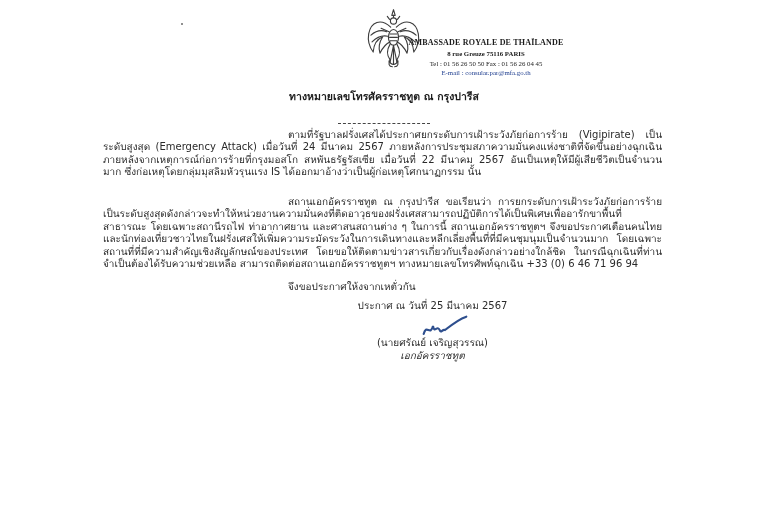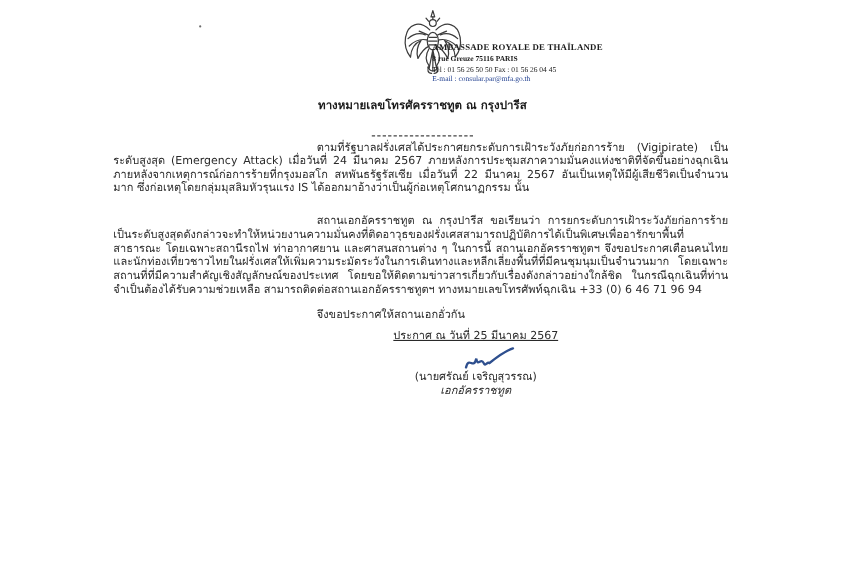--- a/index.html
+++ b/index.html
@@ -10,20 +10,21 @@
     font-family:"DejaVu Sans","Liberation Sans",sans-serif;
     color:#262626;
     overflow:hidden;
   }
   .speck{position:absolute;left:181px;top:23px;width:2px;height:2px;background:#6b6b6b;border-radius:50%;}
 
   
   .garuda{position:absolute;left:365px;top:8px;width:57px;height:70px;}
   .contact-block{
     position:absolute;left:393px;top:38px;width:186px;
+    text-align:center;
     font-family:"Liberation Serif","DejaVu Serif",serif;
     color:#1b1b1b;
   }
   .embassy-name{font-size:8px;font-weight:bold;letter-spacing:.2px;margin-bottom:3px;white-space:nowrap;}
   .embassy-address{font-size:6.8px;font-weight:bold;margin-bottom:2.5px;}
   .embassy-telfax{font-size:6.8px;margin-bottom:2.5px;white-space:nowrap;}
   .embassy-email{font-size:6.8px;color:#1f3e8f;}
 
   
   .title1,.title2{
@@ -42,21 +43,21 @@
   }
   .para1{top:129px;}
   .para2{top:196px;}
   .closing{top:281px;text-align:left;}
 
   
   .dateline,.signer-name,.signer-title{
     position:absolute;left:325px;width:215px;text-align:center;
     font-size:10px;color:#2a2a2a;line-height:12px;
   }
-  .dateline{top:300px;text-decoration:underline;}
+  .dateline{top:300px;}
   .signature{position:absolute;left:418px;top:314px;width:54px;height:24px;}
   .signer-name{top:337px;}
   .signer-title{top:350px;font-style:italic;}
 </style>
 </head>
 <body>
 
 <div class="page">
 
   <div class="speck"></div>
@@ -88,21 +89,21 @@
     <div class="embassy-address">8 rue Greuze 75116 PARIS</div>
     <div class="embassy-telfax">Tel : 01 56 26 50 50  Fax : 01 56 26 04 45</div>
     <div class="embassy-email">E-mail : consular.par@mfa.go.th</div>
   </div>
 
   <div class="title1">ทางหมายเลขโทรศัครราชทูต ณ กรุงปารีส</div>
   <div class="divider"></div>
 
   <div class="para para1">ตามที่รัฐบาลฝรั่งเศสได้ประกาศยกระดับการเฝ้าระวังภัยก่อการร้าย (Vigipirate) เป็นระดับสูงสุด (Emergency Attack) เมื่อวันที่ 24 มีนาคม 2567 ภายหลังการประชุมสภาความมั่นคงแห่งชาติที่จัดขึ้นอย่างฉุกเฉินภายหลังจากเหตุการณ์ก่อการร้ายที่กรุงมอสโก สหพันธรัฐรัสเซีย เมื่อวันที่ 22 มีนาคม 2567 อันเป็นเหตุให้มีผู้เสียชีวิตเป็นจำนวนมาก ซึ่งก่อเหตุโดยกลุ่มมุสลิมหัวรุนแรง IS ได้ออกมาอ้างว่าเป็นผู้ก่อเหตุโศกนาฏกรรม นั้น</div>
   <div class="para para2">สถานเอกอัครราชทูต ณ กรุงปารีส ขอเรียนว่า การยกระดับการเฝ้าระวังภัยก่อการร้ายเป็นระดับสูงสุดดังกล่าวจะทำให้หน่วยงานความมั่นคงที่ติดอาวุธของฝรั่งเศสสามารถปฏิบัติการได้เป็นพิเศษเพื่ออารักขาพื้นที่สาธารณะ โดยเฉพาะสถานีรถไฟ ท่าอากาศยาน และศาสนสถานต่าง ๆ ในการนี้ สถานเอกอัครราชทูตฯ จึงขอประกาศเตือนคนไทยและนักท่องเที่ยวชาวไทยในฝรั่งเศสให้เพิ่มความระมัดระวังในการเดินทางและหลีกเลี่ยงพื้นที่ที่มีคนชุมนุมเป็นจำนวนมาก โดยเฉพาะสถานที่ที่มีความสำคัญเชิงสัญลักษณ์ของประเทศ โดยขอให้ติดตามข่าวสารเกี่ยวกับเรื่องดังกล่าวอย่างใกล้ชิด ในกรณีฉุกเฉินที่ท่านจำเป็นต้องได้รับความช่วยเหลือ สามารถติดต่อสถานเอกอัครราชทูตฯ ทางหมายเลขโทรศัพท์ฉุกเฉิน +33 (0) 6 46 71 96 94</div>
-  <div class="closing">จึงขอประกาศให้สถานเอกอั่วกัน</div>
+  <div class="closing">จึงขอประกาศให้งจากเหตั่วกัน</div>
 
   <div class="dateline">ประกาศ ณ วันที่ 25 มีนาคม 2567</div>
 
   <svg class="signature" viewBox="0 0 38 18">
     <path d="M3 15 C5 7 8 17 10 9 C11 15 13 8 15 12 C16 15 17 11 19 12 C24 8 29 4 35 2" fill="none" stroke-width="1.6" stroke-linecap="round" stroke="#2e4f8e"></path>
   </svg>
 
   <div class="signer-name">(นายศรัณย์ เจริญสุวรรณ)</div>
   <div class="signer-title">เอกอัครราชทูต</div>
 

